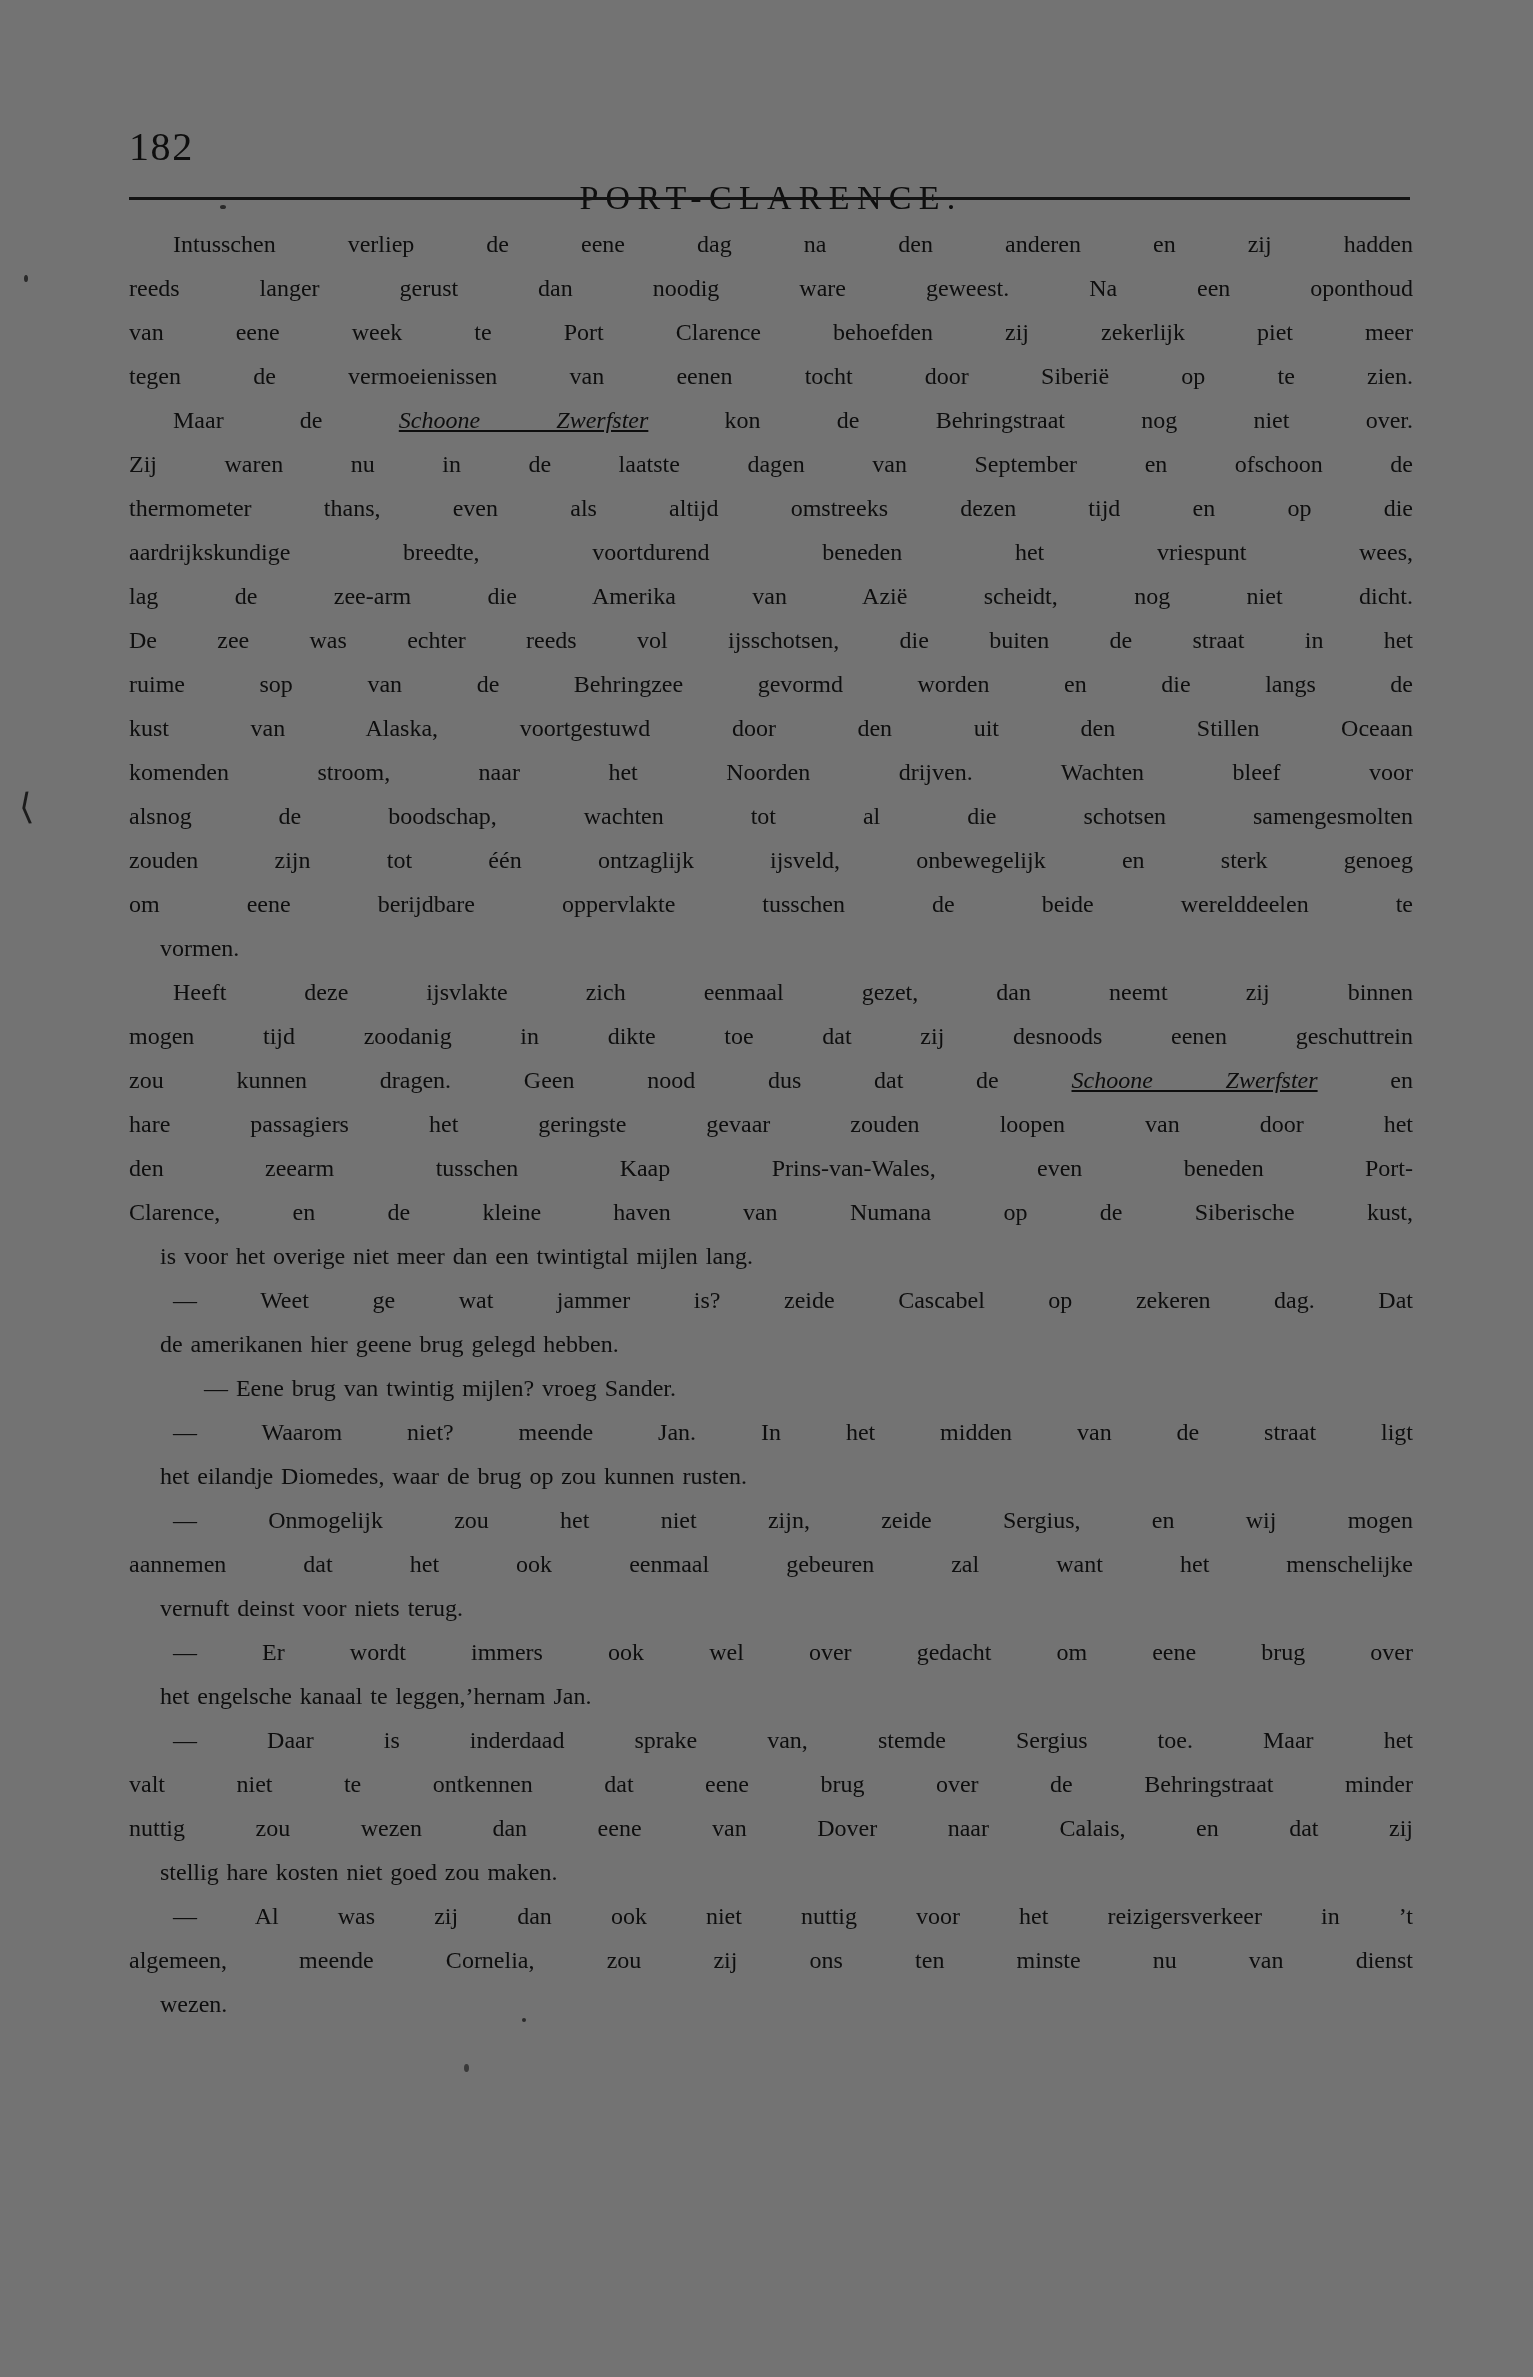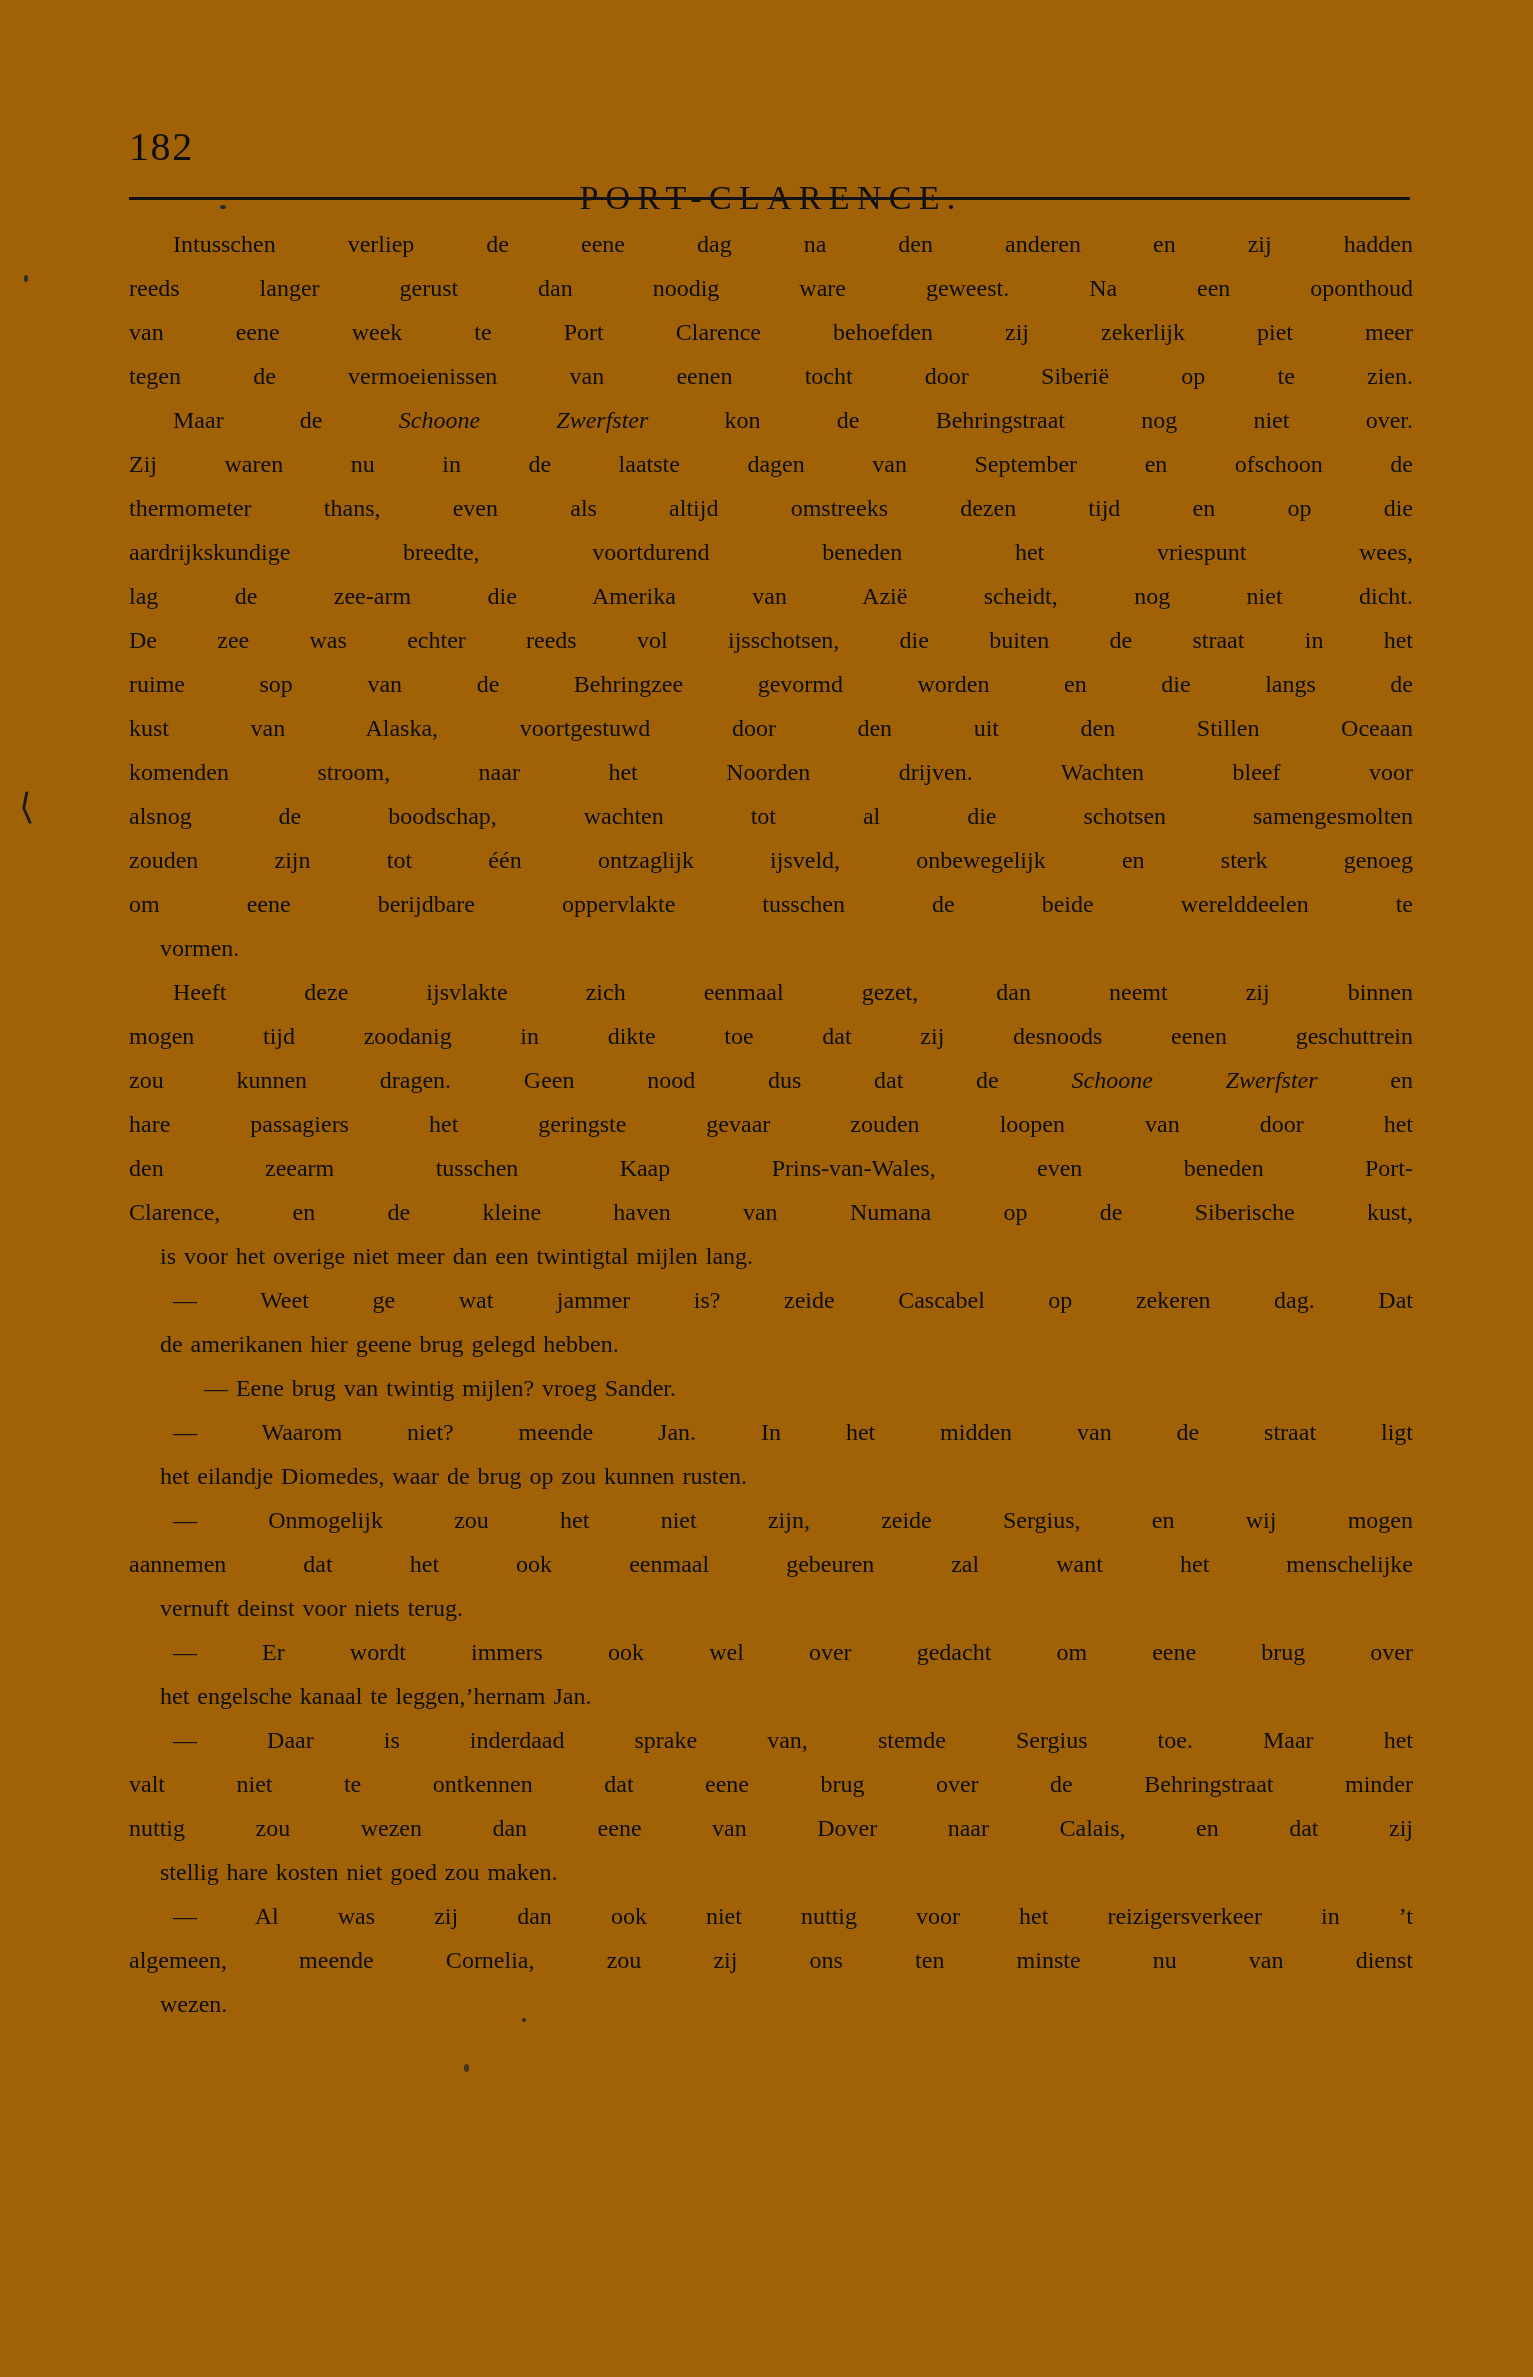--- a/index.html
+++ b/index.html
@@ -4,21 +4,21 @@
 <style>
   html, body {
     margin: 0;
     padding: 0;
     background: #ffffff;
   }
   .page {
     position: relative;
     width: 1533px;
     height: 2377px;
-    background: #a16207;
+    background: #737373;
     color: #0e0e0e;
     font-family: "Liberation Serif", "DejaVu Serif", serif;
     overflow: hidden;
   }
   .header {
     position: absolute;
     left: 129px;
     top: 121px;
     width: 1284px;
     height: 65px;
@@ -76,20 +76,21 @@
   .line.end {
     text-align: left;
     text-align-last: auto;
     margin-left: 31px;
   }
   .line.indent {
     text-indent: 44px;
   }
   .line .it {
     font-style: italic;
+    text-decoration: underline;
   }
   .speck {
     position: absolute;
     background: #2a2a2a;
     border-radius: 50%;
   }
   .speck.s1 { left: 220px;  top: 205px;  width: 5.7px;  height: 4px; }
   .speck.s2 { left: 24px;   top: 275px;  width: 4px;  height: 7.3px; }
   .speck.s3 { left: 522px;  top: 2018px; width: 4px;  height: 4px; }
   .speck.s4 { left: 464px;  top: 2064px; width: 4.9px;  height: 8px; opacity:.8; }

